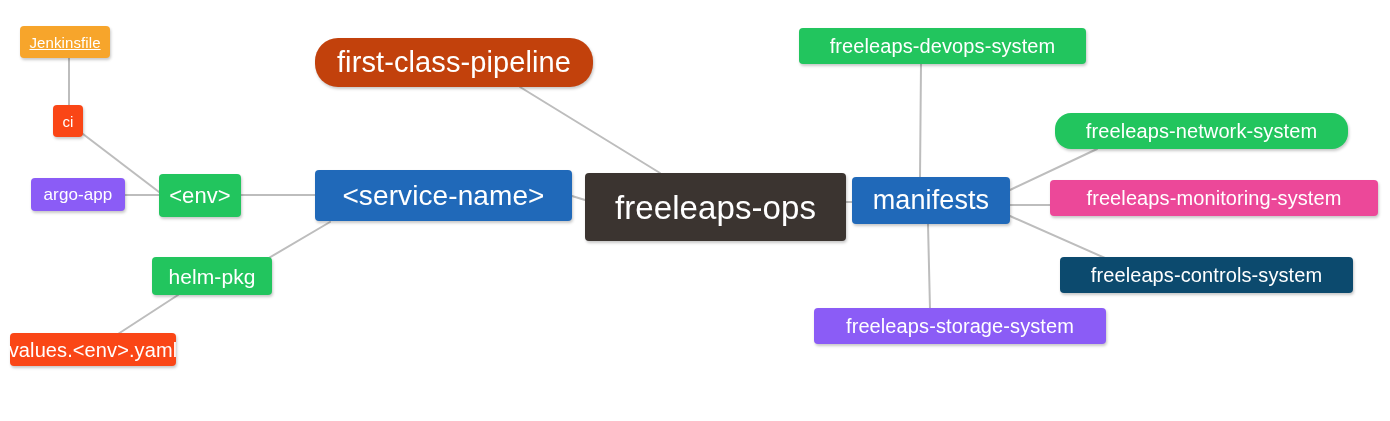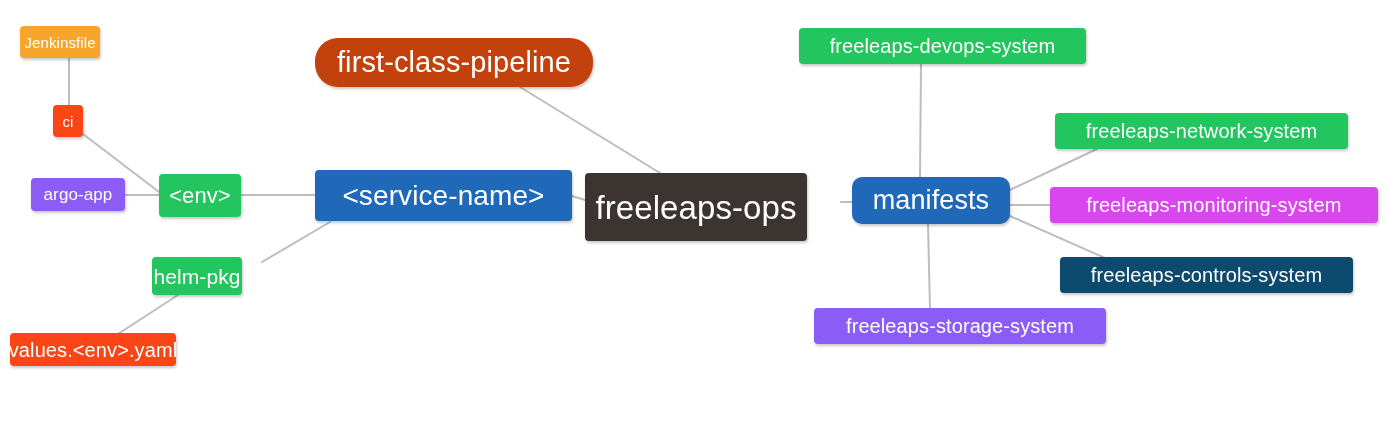--- a/index.html
+++ b/index.html
@@ -65,57 +65,57 @@
       <line x1="572" y1="196" x2="585" y2="200" stroke="#bdbdbd" stroke-width="2" stroke-linecap="round"></line>
       <line x1="520" y1="87" x2="660" y2="173" stroke="#bdbdbd" stroke-width="2" stroke-linecap="round"></line>
       <line x1="841" y1="202" x2="852" y2="202" stroke="#bdbdbd" stroke-width="2" stroke-linecap="round"></line>
       <line x1="920" y1="177" x2="921" y2="64" stroke="#bdbdbd" stroke-width="2" stroke-linecap="round"></line>
       <line x1="1010" y1="190" x2="1097" y2="149" stroke="#bdbdbd" stroke-width="2" stroke-linecap="round"></line>
       <line x1="1010" y1="205" x2="1050" y2="205" stroke="#bdbdbd" stroke-width="2" stroke-linecap="round"></line>
       <line x1="1010" y1="216" x2="1105" y2="258" stroke="#bdbdbd" stroke-width="2" stroke-linecap="round"></line>
       <line x1="928" y1="224" x2="930" y2="309" stroke="#bdbdbd" stroke-width="2" stroke-linecap="round"></line>
     </svg>
   <div id="node-layer">
-      <div class="node n-orange" style="left: 20px; top: 26px; width: 80px; height: 32px; font-size: 15px; background: rgb(247, 165, 43);">
+      <div class="node n-orange" style="left: 20px; top: 26px; width: 90px; height: 32px; font-size: 15px; background: rgb(247, 165, 43); text-decoration: underline;">
         <span class="node-label">Jenkinsfile</span>
       </div>
       <div class="node n-red" style="left: 53px; top: 105px; width: 30px; height: 32px; font-size: 15px; background: rgb(250, 70, 22);">
         <span class="node-label">ci</span>
       </div>
       <div class="node n-red" style="left: 31px; top: 178px; width: 94px; height: 33px; font-size: 17px; background: #8b5cf6;">
         <span class="node-label">argo-app</span>
       </div>
       <div class="node n-green" style="left: 159px; top: 174px; width: 82px; height: 43px; font-size: 22px; background: rgb(34, 197, 94); text-align: center;">
         <span class="node-label">&lt;env&gt;</span>
       </div>
-      <div class="node n-green" style="left: 152px; top: 257px; width: 90px; height: 38px; font-size: 21px; background: rgb(34, 197, 94);">
+      <div class="node n-green" style="left: 152px; top: 257px; width: 120px; height: 38px; font-size: 21px; background: rgb(34, 197, 94);">
         <span class="node-label">helm-pkg</span>
       </div>
       <div class="node n-red" style="left: 10px; top: 333px; width: 166px; height: 33px; font-size: 20px; background: rgb(250, 70, 22);">
         <span class="node-label">values.&lt;env&gt;.yaml</span>
       </div>
       <div class="node n-blue" style="left: 315px; top: 38px; width: 278px; height: 49px; font-size: 29px; background: #c2410c; border-radius: 23px;">
         <span class="node-label">first-class-pipeline</span>
       </div>
       <div class="node n-blue" style="left: 315px; top: 170px; width: 257px; height: 51px; font-size: 28px; background: rgb(32, 105, 185);">
         <span class="node-label">&lt;service-name&gt;</span>
       </div>
-      <div class="node n-root" style="left: 585px; top: 173px; width: 222px; height: 68px; font-size: 33px; background: rgb(59, 52, 48);">
+      <div class="node n-root" style="left: 585px; top: 173px; width: 261px; height: 68px; font-size: 33px; background: rgb(59, 52, 48);">
         <span class="node-label">freeleaps-ops</span>
       </div>
-      <div class="node n-blue" style="left: 852px; top: 177px; width: 158px; height: 47px; font-size: 27px; background: rgb(32, 105, 185); border-radius: 10px;">
+      <div class="node n-blue" style="left: 852px; top: 177px; width: 158px; height: 47px; font-size: 27px; background: rgb(32, 105, 185);">
         <span class="node-label">manifests</span>
       </div>
       <div class="node n-green" style="left: 799px; top: 28px; width: 287px; height: 36px; font-size: 20px; background: rgb(34, 197, 94);">
         <span class="node-label">freeleaps-devops-system</span>
       </div>
-      <div class="node n-green" style="left: 1055px; top: 113px; width: 293px; height: 36px; font-size: 20px; background: rgb(34, 197, 94);">
+      <div class="node n-green" style="left: 1055px; top: 113px; width: 293px; height: 36px; font-size: 20px; background: rgb(34, 197, 94); border-radius: 16px;">
         <span class="node-label">freeleaps-network-system</span>
       </div>
-      <div class="node n-green" style="left: 1050px; top: 187px; width: 328px; height: 36px; font-size: 20px; background: #d946ef;">
+      <div class="node n-green" style="left: 1050px; top: 180px; width: 328px; height: 36px; font-size: 20px; background: #ec4899;">
         <span class="node-label">freeleaps-monitoring-system</span>
       </div>
       <div class="node n-green" style="left: 1060px; top: 257px; width: 293px; height: 36px; font-size: 20px; background: #0c4a6e;">
         <span class="node-label">freeleaps-controls-system</span>
       </div>
       <div class="node n-green" style="left: 814px; top: 308px; width: 292px; height: 36px; font-size: 20px; background: #8b5cf6;">
         <span class="node-label">freeleaps-storage-system</span>
       </div>
     </div>
 </div>

